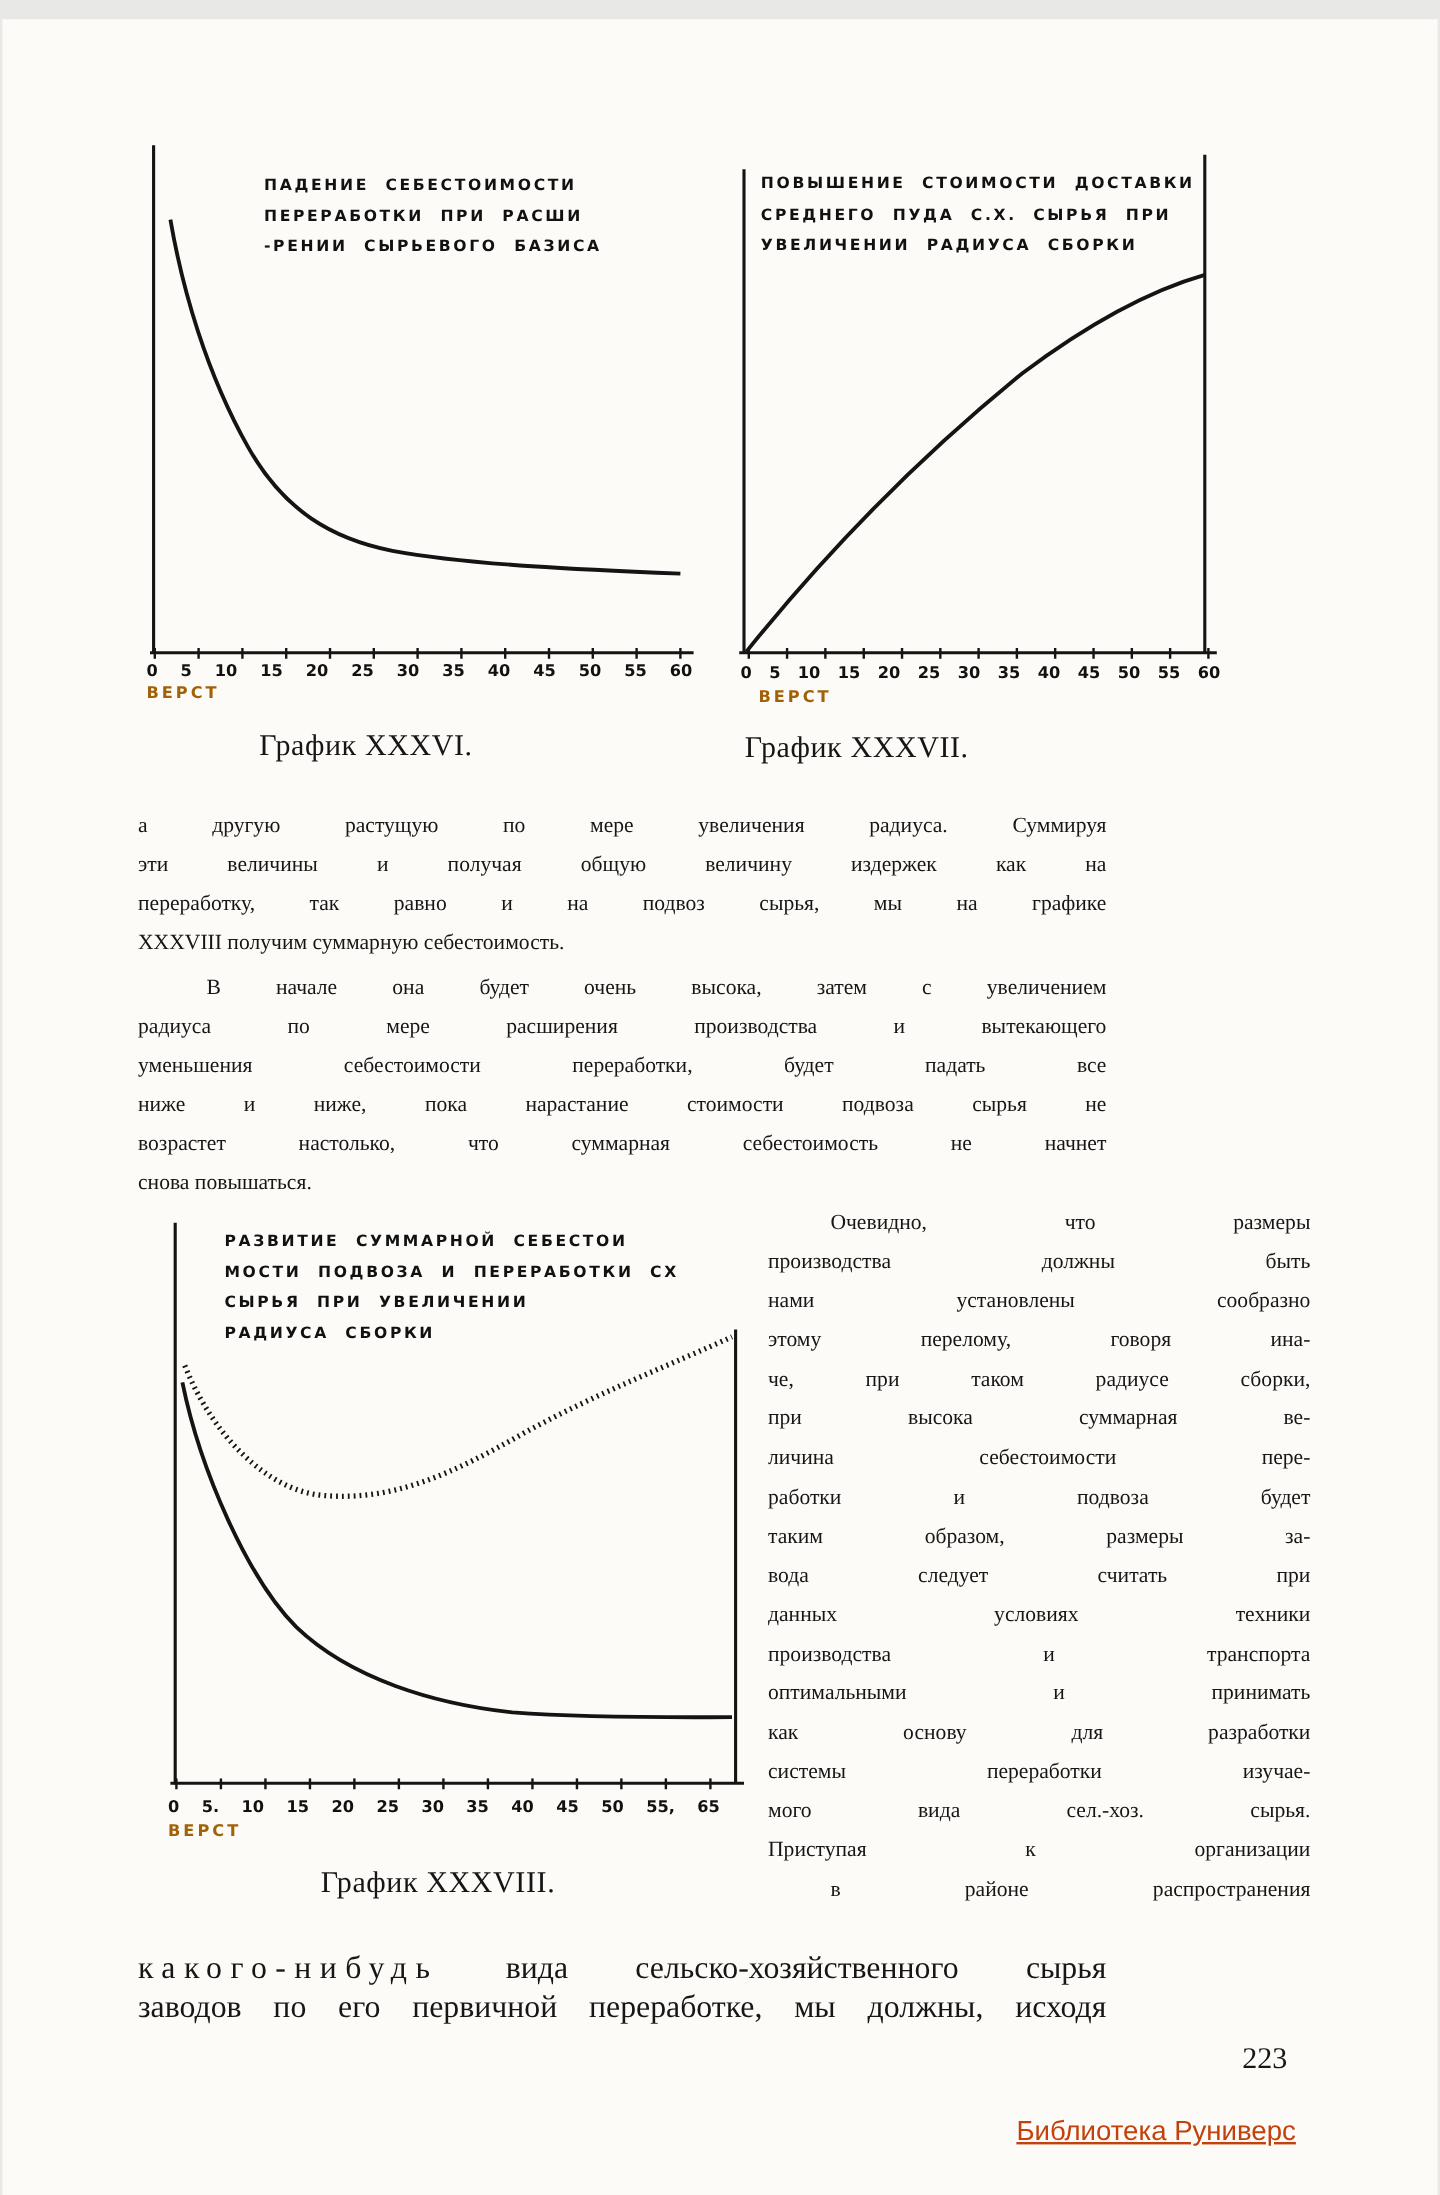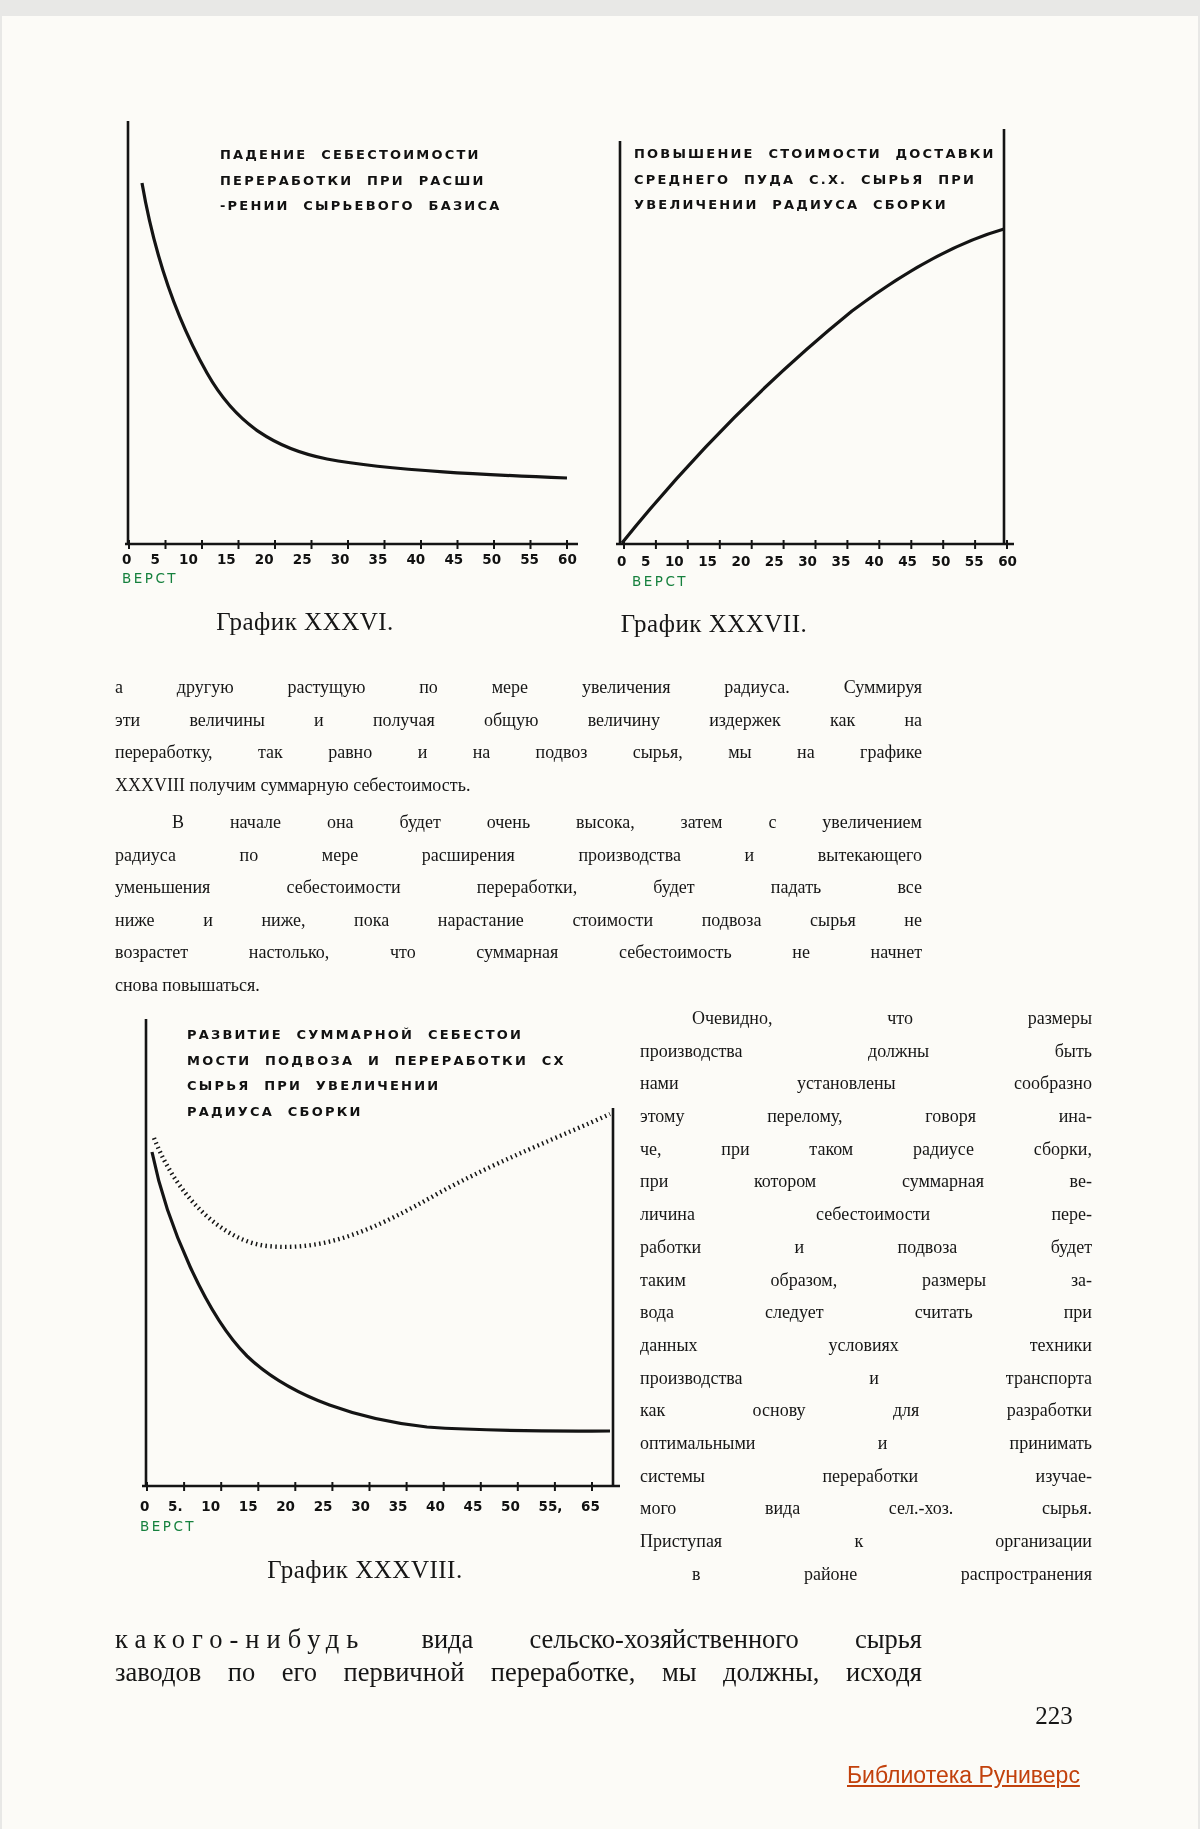--- a/index.html
+++ b/index.html
@@ -11,22 +11,22 @@
   .plot path,.plot line{stroke:#141414;fill:none;}
 
   
   .chart-title{position:absolute;font-family:"DejaVu Sans",sans-serif;font-weight:bold;
                font-size:13px;letter-spacing:2.2px;word-spacing:7px;line-height:25.5px;color:#111;}
   .chart-title>div{white-space:nowrap;}
 
   
   .ticks{position:absolute;display:flex;justify-content:space-between;
          font-family:"DejaVu Sans",sans-serif;font-weight:bold;font-size:13.5px;color:#111;}
-  .axis-word{position:absolute;font-family:"DejaVu Sans",sans-serif;font-weight:normal;
-             font-size:13.5px;letter-spacing:2.5px;color:#15803d;}
+  .axis-word{position:absolute;font-family:"DejaVu Sans",sans-serif;font-weight:bold;
+             font-size:13.5px;letter-spacing:2.5px;color:#a16207;}
 
   .caption{position:absolute;font-size:25px;width:300px;text-align:center;letter-spacing:.5px;}
 
   
   .para,.col{position:absolute;font-size:18px;}
   .para>div{height:32.5px;line-height:32.5px;text-align:justify;text-align-last:justify;}
   .para>div:last-child{text-align-last:left;}
   .p2>div:first-child{padding-left:57px;}
   .col>div{height:32.7px;line-height:32.7px;text-align:justify;text-align-last:justify;}
   .col>div:nth-child(1),.col>div:nth-child(18){padding-left:52px;}
@@ -191,29 +191,29 @@
     </div>
   <div class="axis-word" style="left:138px;top:1502px">ВЕРСТ</div>
   <div class="caption" style="left:213px;top:1540px">График XXXVIII.</div>
 
   <div class="col" style="left:638px;top:986px;width:452px">
       <div>Очевидно, что размеры</div>
       <div>производства должны быть</div>
       <div>нами установлены сообразно</div>
       <div>этому перелому, говоря ина-</div>
       <div>че, при таком радиусе сборки,</div>
-      <div>при котором суммарная ве-</div>
+      <div>при высока суммарная ве-</div>
       <div>личина себестоимости пере-</div>
       <div>работки и подвоза будет</div>
       <div>таким образом, размеры за-</div>
       <div>вода следует считать при</div>
       <div>данных условиях техники</div>
       <div>производства и транспорта</div>
+      <div>оптимальными и принимать</div>
       <div>как основу для разработки</div>
-      <div>оптимальными и принимать</div>
       <div>системы переработки изучае-</div>
       <div>мого вида сел.-хоз. сырья.</div>
       <div>Приступая к организации</div>
       <div>в районе распространения</div>
     </div>
 
   <div class="bline" style="top:1607px">
     <span class="emph">какого-нибудь</span>
     <span>вида сельско-хозяйственного сырья</span>
   </div>

